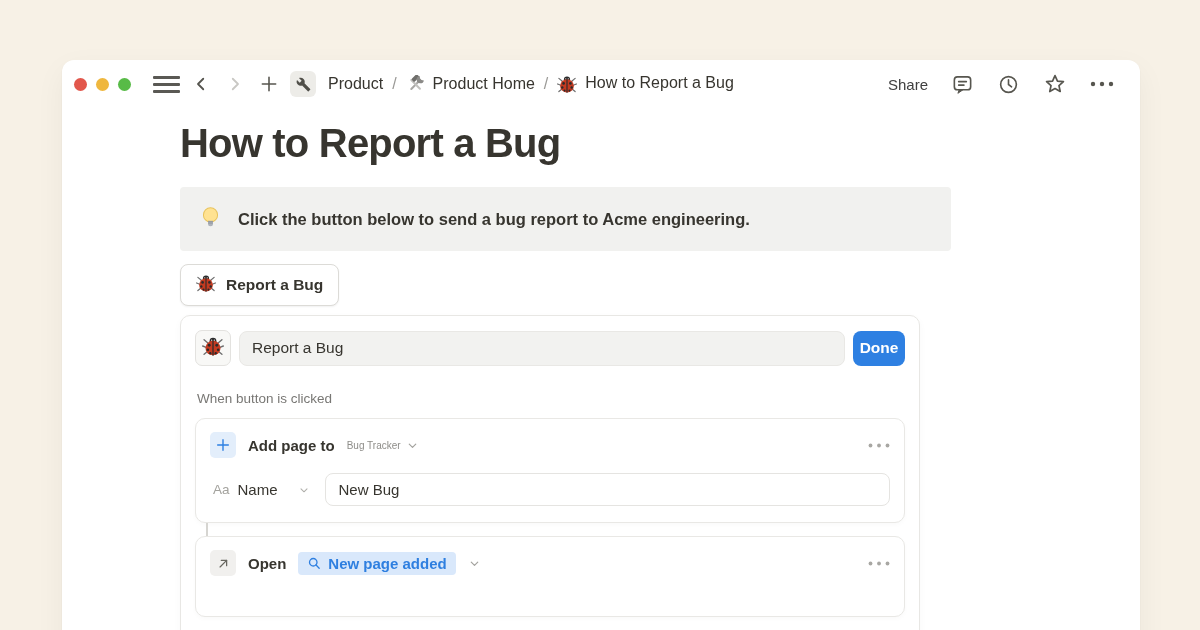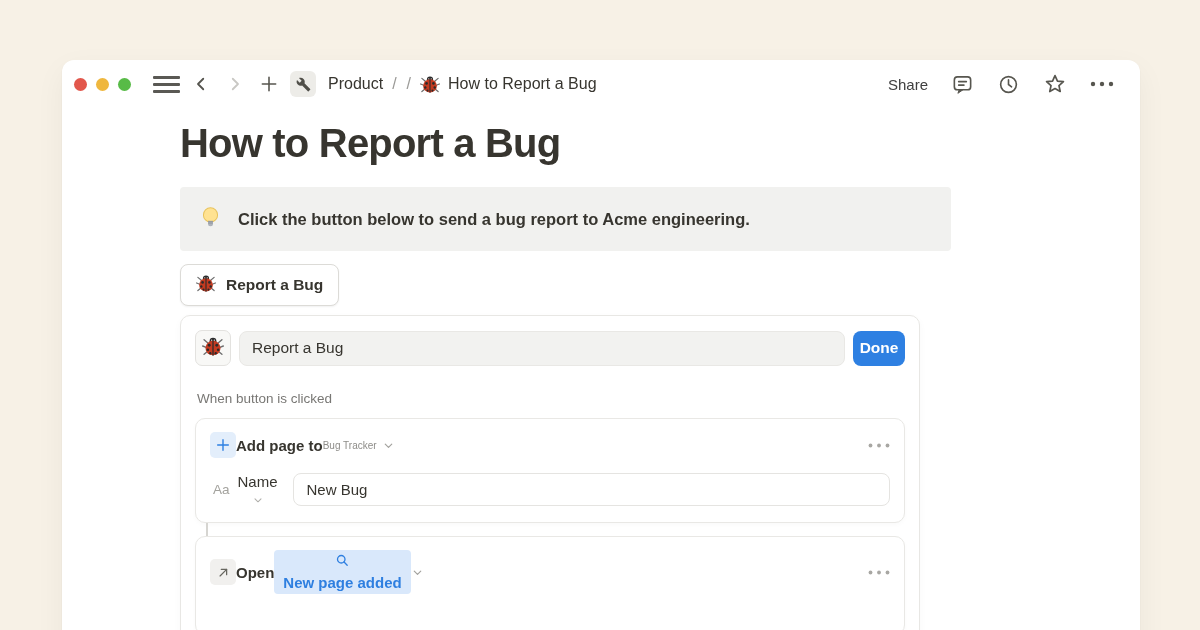--- a/index.html
+++ b/index.html
@@ -23,21 +23,21 @@
   .light { width:13px; height:13px; border-radius:50%; }
   .light.red { background:#E2574C; }
   .light.yellow { background:#EFB73E; }
   .light.green { background:#58BB47; }
   .burger { margin-left:22px; display:flex; flex-direction:column; gap:4px; cursor:pointer; }
   .burger span { display:block; width:27px; height:3px; background:#5A5954; border-radius:1px; }
   .navbtn { display:flex; align-items:center; justify-content:center; width:26px; height:26px; margin-left:8px; border-radius:4px; cursor:pointer; }
   .navbtn:first-of-type { margin-left:14px; }
   .iconbox { width:26px; height:26px; background:#EDECE8; border-radius:6px; display:flex; align-items:center; justify-content:center; margin-left:8px; }
   .crumbs { display:flex; align-items:center; margin-left:8px; font-size:16px; color:#37352F; white-space:nowrap; }
-  .crumb { display:flex; align-items:center; gap:8px; padding:2px 4px; border-radius:4px; cursor:pointer; }
+  .crumb { display:flex; align-items:flex-start; gap:8px; padding:2px 4px; border-radius:4px; cursor:pointer; }
   .crumb-sep { color:#9B9A97; margin:0 5px; }
   .crumb .emoji { display:flex; }
   .topbar-right { margin-left:auto; display:flex; align-items:center; gap:23px; }
   .share { font-size:15px; color:#404040; cursor:pointer; }
   .tb-icon { display:flex; align-items:center; cursor:pointer; color:#57564F; }
 
   
   .content { padding-left:118px; }
   h1.page-title { margin-top:13px; font-size:40px; font-weight:700; letter-spacing:-0.8px; color:#37352F; }
   .callout {
@@ -70,42 +70,42 @@
   }
   .done-btn {
     width:52px; height:35px; background:#2E80E2; border:none; border-radius:8px;
     color:#fff; font-size:15.5px; font-weight:700; cursor:pointer; font-family:"Liberation Sans", sans-serif; flex:none;
   }
   .section-label { margin:25px 0 12px 2px; font-size:13.5px; color:#787774; }
   .step-card {
     background:#fff; border:1px solid #E9E8E5; border-radius:10px;
     box-shadow:0 2px 5px rgba(0,0,0,.025); padding:13px 14px 16px;
   }
-  .step-row { display:flex; align-items:center; }
+  .step-row { display:flex; align-items:center; gap:12px; }
   .step-badge {
     width:26px; height:26px; border-radius:5px; display:flex; align-items:center; justify-content:center; flex:none;
   }
   .badge-blue { background:#E3EEFB; }
   .badge-gray { background:#F1F0EE; }
   .step-action { font-size:15px; font-weight:700; color:#37352F; }
   .step-target { font-size:10px; color:#8E8D89; display:flex; align-items:center; gap:5px; cursor:pointer;text-align:center; }
   .dots { margin-left:auto; color:#A8A7A3; display:flex; cursor:pointer; }
   .prop-row { display:flex; align-items:center; margin-top:15px; }
   .prop-type { font-size:13.5px; color:#A3A29D; margin-left:3px; }
-  .prop-name { font-size:15px; color:#37352F; margin-left:8px; display:flex; align-items:center; gap:4px; cursor:pointer;flex-direction:column; }
+  .prop-name { font-size:15px; color:#37352F; margin-left:8px; display:flex; align-items:center; gap:20px; cursor:pointer; }
   .prop-input {
     flex:1; height:33px; border:1px solid #E5E4E1; border-radius:8px; background:#fff;
     margin-left:15px; padding:11px 13px; font-size:15px; color:#37352F; font-family:"Liberation Sans", sans-serif; outline:none;
   }
   .edit-another { margin-top:16px; margin-left:3px; font-size:15px; color:#84837E; display:flex; align-items:center; gap:5px; cursor:pointer; }
   .connector { height:13px; border-left:2px solid #D6D5D1; margin-left:11px; }
   .step-card.open-card { padding-bottom:40px; }
   .chip {
     display:flex; align-items:center; gap:6px; background:#D9E8FB; border-radius:4px;
-    padding:3px 9px; cursor:pointer;flex-direction:column;
+    padding:3px 9px; cursor:pointer;
   }
   .chip-label { font-size:15px; font-weight:700; color:#2E7FE0; }
   .chev { display:flex; }
 </style>
 </head>
 <body>
 
 <svg width="0" height="0" style="position:absolute">
   <defs>
     <g id="ladybug">
@@ -180,20 +180,28 @@
       <svg width="15" height="15" viewBox="0 0 24 24" fill="#504F49">
           <use href="#wrench"></use>
         </svg>
     </div>
 
     <div class="crumbs">
       <span class="crumb">
         <span>Product</span>
       </span>
       <span class="crumb-sep">/</span>
+      <span class="crumb">
+        <span class="emoji">
+          <svg width="19" height="19" viewBox="0 0 24 24">
+              <use href="#hammer-wrench"></use>
+            </svg>
+        </span>
+        <span>Product Home</span>
+      </span>
       <span class="crumb-sep">/</span>
       <span class="crumb">
         <span class="emoji">
           <svg width="20" height="20" viewBox="0 0 32 32">
               <use href="#ladybug"></use>
             </svg>
         </span>
         <span>How to Report a Bug</span>
       </span>
     </div>

